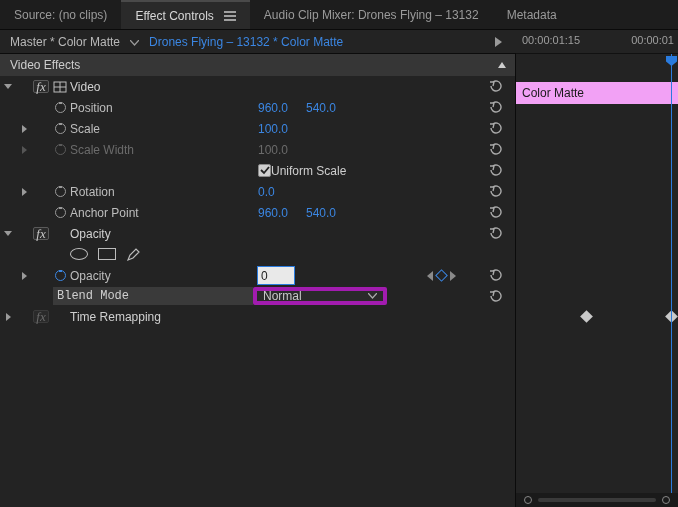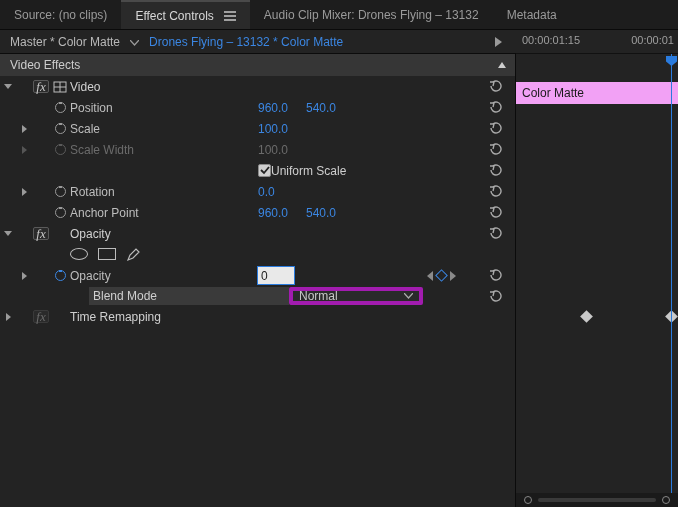--- a/index.html
+++ b/index.html
@@ -143,21 +143,22 @@
   .num-input{
     width:36px;height:17px;
     background:#e9e9e9;color:#222;border:none;
     font-size:12px;padding:0 3px;
     outline:1px solid #2a7bde;
   }
   
   .blend-label-cell{
     flex:0 0 200px;background:#3a3a3a;height:18px;
     display:flex;align-items:center;padding-left:4px;color:#cfcfcf;
-    margin-left:89px;
+    margin-left:53px;
+    font-family:Liberation Mono, monospace;
   }
   .blend-select{
     height:18px;width:134px;background:#2a2a2a;
     border:4px solid #a21caf; border-radius:2px;
     color:#c8c8c8; display:flex;align-items:center;
     padding:0 6px; justify-content:space-between;
   }
   
   .mask-icons{display:flex;gap:10px;margin-left:0}
   .mshape{width:18px;height:12px;border:1.3px solid #bcbcbc}

